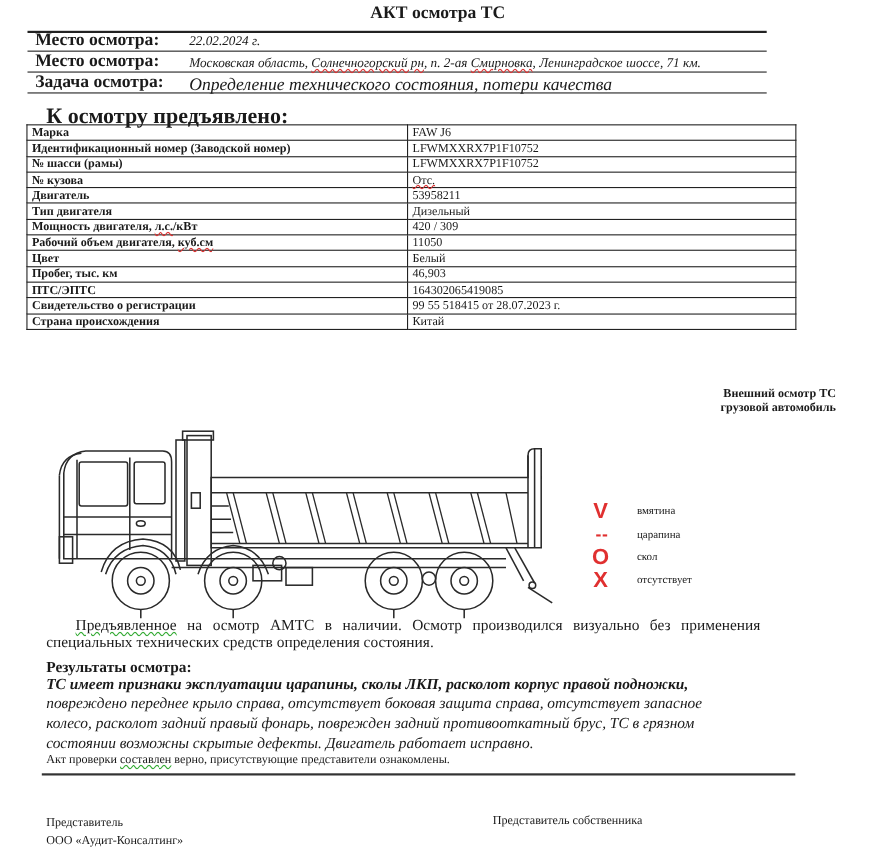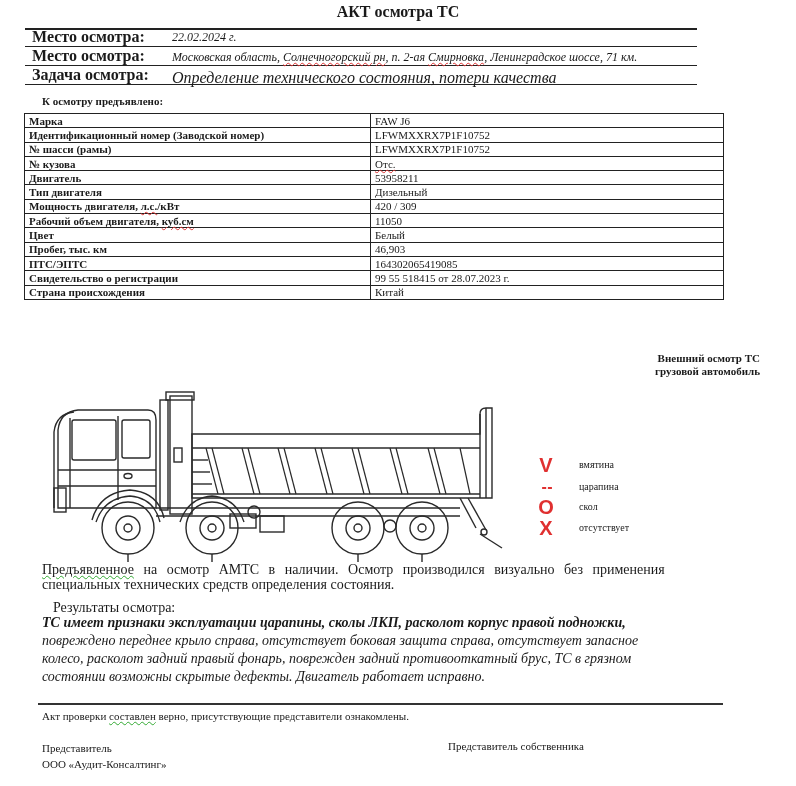--- a/index.html
+++ b/index.html
@@ -3,21 +3,21 @@
 <meta charset="utf-8">
 <style>
   html, body { margin: 0; padding: 0; background: #ffffff; }
   body { width: 796px; height: 786px; position: relative; overflow: hidden;
          font-family: "Liberation Serif", serif; color: #1a1a1a; }
 
   .title { position: absolute; top: 3px; left: 0; width: 796px; text-align: center;
            font-weight: bold; font-size: 16px; }
   .meta-line { position: absolute; height: 1.5px; background: #222; left: 25px; width: 311px; }
 
-  .section-h { position: absolute; font-weight: bold; font-size: 11px; }
+  .section-h { position: absolute; font-weight: bold; font-size: 20px; }
 
   table.specs { position: absolute; left: 24px; top: 113px; width: 700px;
                 border-collapse: collapse; font-size: 11px; }
   table.specs td { border: 1px solid #222; padding: 0 4px; height: 13.3px; line-height: 12px; white-space: nowrap; }
   table.specs td.k { font-weight: bold; width: 337px; }
   table.specs td.v { }
   .squiggle-red { text-decoration: underline wavy #d33; text-decoration-thickness: 1px; }
   .squiggle-green { text-decoration: underline wavy #3a3; text-decoration-thickness: 1px; }
 
   .diag-title { position: absolute; top: 352px; left: 0; width: 760px; text-align: right;
@@ -26,21 +26,21 @@
   .truck { position: absolute; left: 40px; top: 390px; }
 
   .legend { position: absolute; left: 535px; top: 455px; }
   .legend-row { position: absolute; left: 0; height: 20px; width: 140px; }
   .legend-sym { position: absolute; left: 0; width: 22px; text-align: center; color: #e03030;
                 font-family: "Liberation Sans", sans-serif; font-weight: bold; font-size: 20px; line-height: 20px; }
   .legend-lbl { position: absolute; left: 44px; top: 4px; font-size: 10px; }
 
   .para { position: absolute; left: 42px; width: 676px; font-size: 14px; line-height: 15px; text-align: justify; }
 
-  .results-h { position: absolute; left: 42px; top: 600px; font-weight: normal; font-size: 14px; margin-left: 11px; }
+  .results-h { position: absolute; left: 42px; top: 600px; font-weight: bold; font-size: 14px; }
   .results { position: absolute; left: 42px; top: 614px; width: 680px; font-style: italic; font-size: 14px;
              line-height: 18px; font-family: "Liberation Serif", serif; }
   .results .rl { display: block; white-space: nowrap; }
   .results .first { font-weight: bold; }
   .rule { position: absolute; left: 38px; width: 685px; height: 2px; background: #333; }
 
   .footer { position: absolute; font-size: 11px; white-space: nowrap; }
 </style>
 </head>
 <body>
@@ -227,38 +227,38 @@
     <span class="legend-sym">O</span>
     <span class="legend-lbl">скол</span>
   </div>
   <div class="legend-row" style="top:63px;">
     <span class="legend-sym">X</span>
     <span class="legend-lbl">отсутствует</span>
   </div>
 </div>
 
 <div class="para" style="top:562px;">
-  <div style="text-align:justify;text-align-last:justify;white-space:nowrap;display:flex;justify-content:flex-start;">
+  <div style="text-align:justify;text-align-last:justify;white-space:nowrap;display:flex;justify-content:center;">
     <span><span class="squiggle-green">Предъявленное</span><span style="word-spacing:6px;"> на осмотр АМТС в наличии. Осмотр производился визуально без применения</span></span>
   </div>
   <div>специальных технических средств определения состояния.</div>
 </div>
 
 <div class="results-h">Результаты осмотра:</div>
 
 <div class="results">
   <span class="rl first">ТС имеет признаки эксплуатации царапины, сколы ЛКП, расколот корпус правой подножки,</span>
   <span class="rl">повреждено переднее крыло справа, отсутствует боковая защита справа, отсутствует запасное</span>
   <span class="rl">колесо, расколот задний правый фонарь, поврежден задний противооткатный брус, ТС в грязном</span>
   <span class="rl">состоянии возможны скрытые дефекты. Двигатель работает исправно.</span>
 </div>
 
 <div class="rule" style="top:703px;"></div>
 
-<div class="footer" style="left:42px;top:710px;">
+<div class="footer" style="left:42px;top:685px;">
   <span>Акт проверки </span><span class="squiggle-green">составлен</span><span> верно,  присутствующие представители ознакомлены.</span>
 </div>
 
 <div class="footer" style="left:42px;top:740px;line-height:16px;">
   <div>Представитель</div>
   <div>ООО «Аудит-Консалтинг»</div>
 </div>
 
 <div class="footer" style="left:448px;top:740px;">Представитель собственника</div>
 

